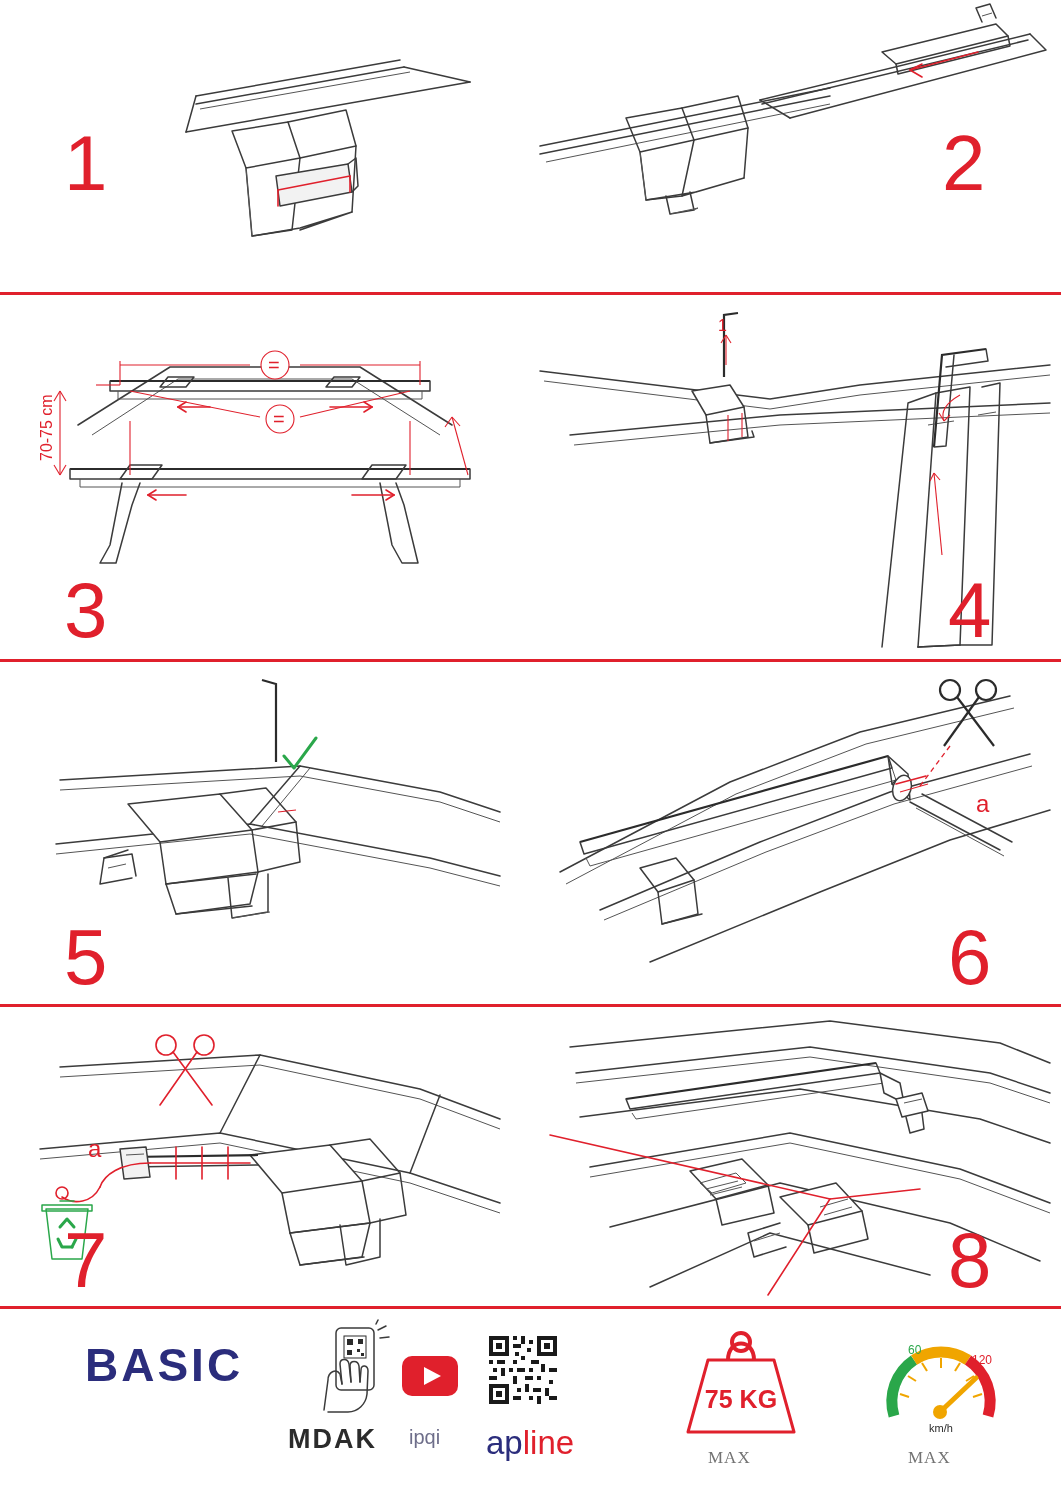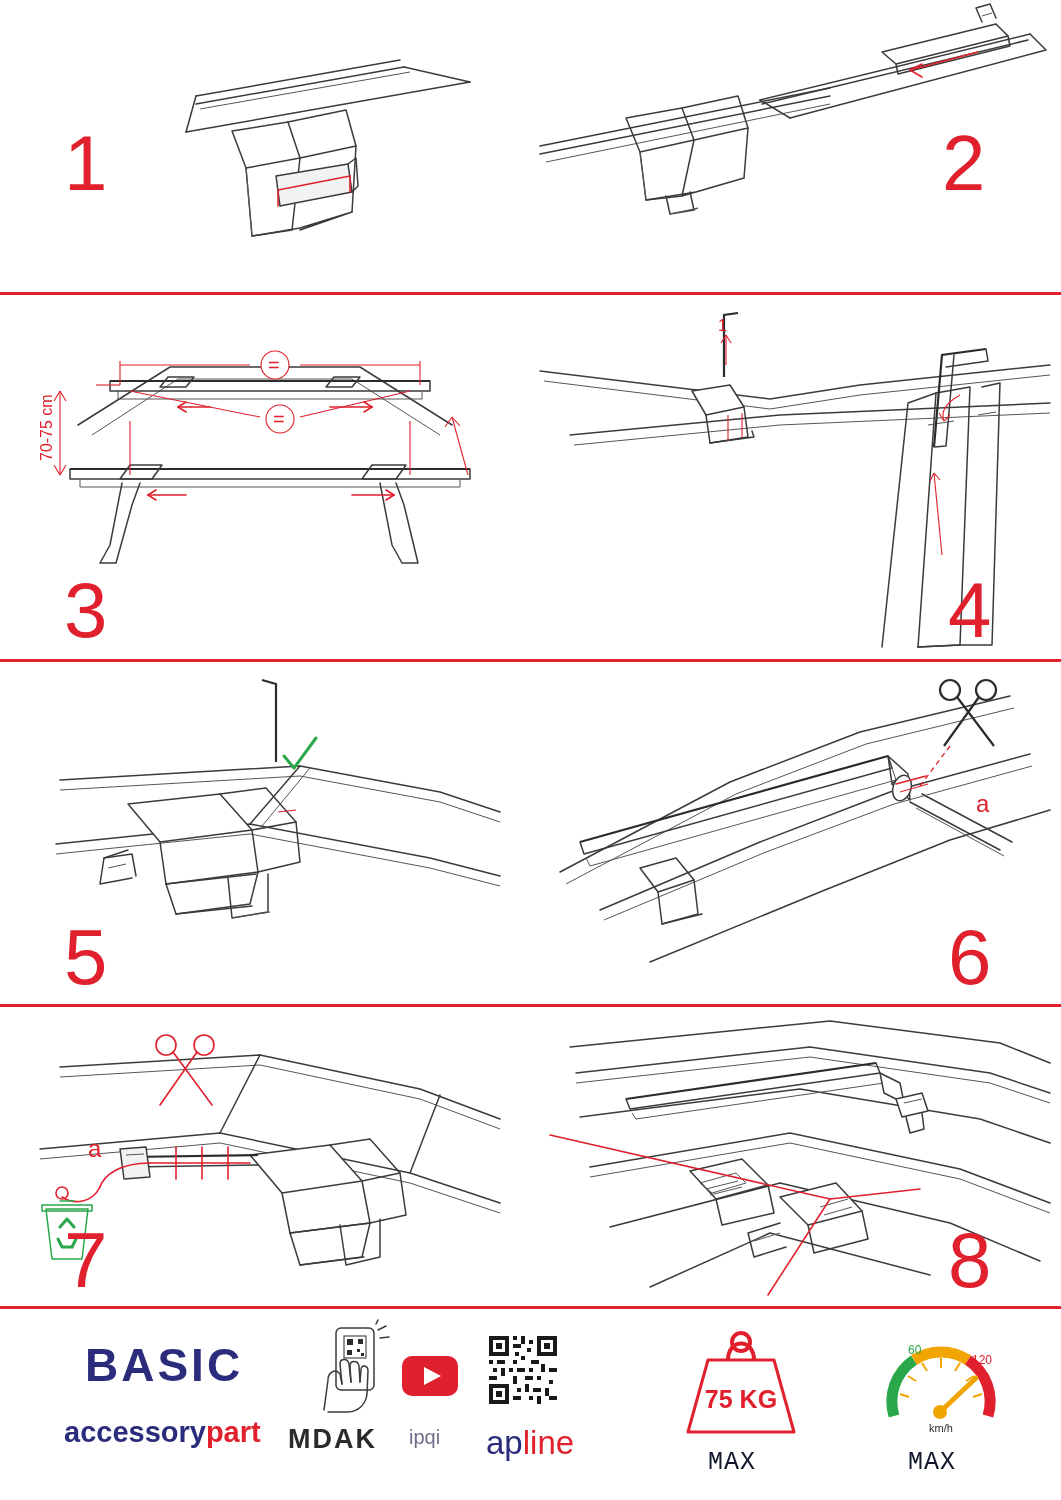--- a/index.html
+++ b/index.html
@@ -31,21 +31,21 @@
 
   
   .footer{position:absolute;left:0;top:1306px;width:1061px;height:194px;}
   .brand-basic{position:absolute;left:85px;top:32px;font-family:"Liberation Sans",sans-serif;font-weight:bold;font-size:46px;letter-spacing:3px;color:#2b2d7c;}
   .brand-accessory{position:absolute;left:64px;top:110px;font-family:"Liberation Sans",sans-serif;font-weight:bold;font-size:29px;letter-spacing:0px;color:#2b2d7c;}
   .brand-accessory .part{color:#e0202c;}
   .mdak{position:absolute;left:288px;top:118px;font-family:"Liberation Sans",sans-serif;font-size:27px;letter-spacing:2px;color:#2b2b2b;font-weight:bold;}
   .ipqi{position:absolute;left:409px;top:120px;font-family:"Liberation Sans",sans-serif;font-size:20px;color:#6e6e8a;}
   .apline{position:absolute;left:486px;top:118px;font-family:"Liberation Sans",sans-serif;font-size:33px;color:#2b2d7c;text-align:center;}
   .apline .ln2{color:#e0202c;}
-  .maxlabel{position:absolute;font-family:Liberation Mono, monospace;font-size:25px;color:#0f172a;letter-spacing:1px;}
+  .maxlabel{position:absolute;font-family:Liberation Serif, serif;font-size:17px;color:#737373;letter-spacing:1px;}
   .kgtxt{fill:#e0202c;font-family:"Liberation Sans",sans-serif;font-size:25px;font-weight:bold;}
   .kmh{fill:#2b2b2b;font-family:"Liberation Sans",sans-serif;font-size:11px;}
   .spd-num{font-family:"Liberation Sans",sans-serif;font-size:12px;}
 </style>
 </head>
 <body>
 
 <div class="sheet">
 
   <div class="panel" style="left:0;top:0;width:530px;height:292px;">
@@ -360,21 +360,20 @@
       <path class="rd" d="M20 128 L300 192 L238 288"></path>
       <path class="rd" d="M300 192 L390 182"></path>
     </svg>
     <div class="stepnum" style="left:418px;top:214px;">8</div>
   </div>
 
   <div class="rule r4"></div>
 
   <div class="footer">
     <div class="brand-basic">BASIC</div>
-    <div class="brand-accessory"><span>accessory</span><span class="part">part</span></div>
 
     <svg style="position:absolute;left:310px;top:18px;" width="84" height="90" viewBox="0 0 84 90">
       <rect class="ln" x="26" y="4" width="38" height="62" rx="5"></rect>
       <rect x="34" y="12" width="22" height="22" fill="none" stroke="#2b2b2b" stroke-width="1"></rect>
       <rect x="37" y="15" width="6" height="6" fill="#2b2b2b"></rect>
       <rect x="48" y="15" width="5" height="5" fill="#2b2b2b"></rect>
       <rect x="37" y="26" width="5" height="5" fill="#2b2b2b"></rect>
       <rect x="47" y="25" width="3" height="3" fill="#2b2b2b"></rect>
       <rect x="51" y="29" width="3" height="3" fill="#2b2b2b"></rect>
       <path class="ln" d="M68 6 L76 2"></path>

